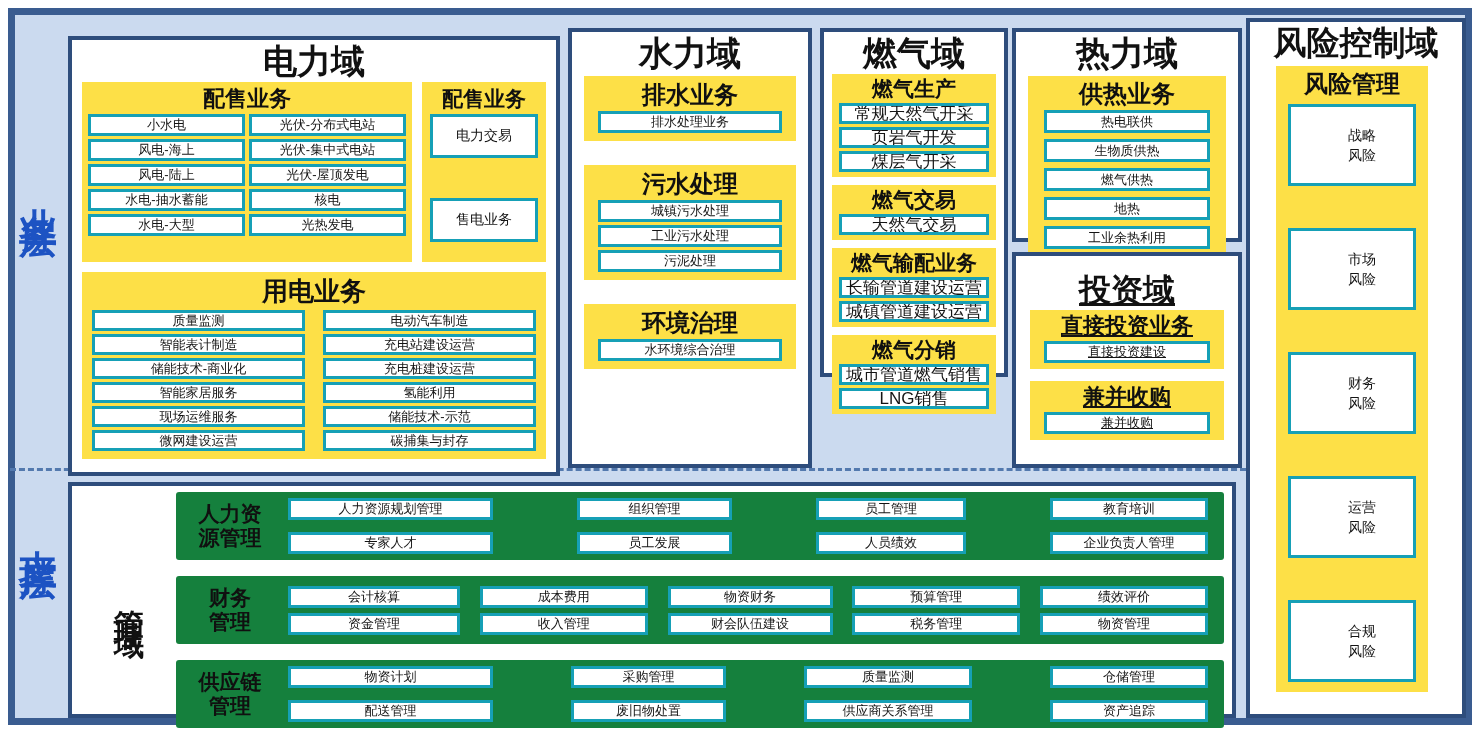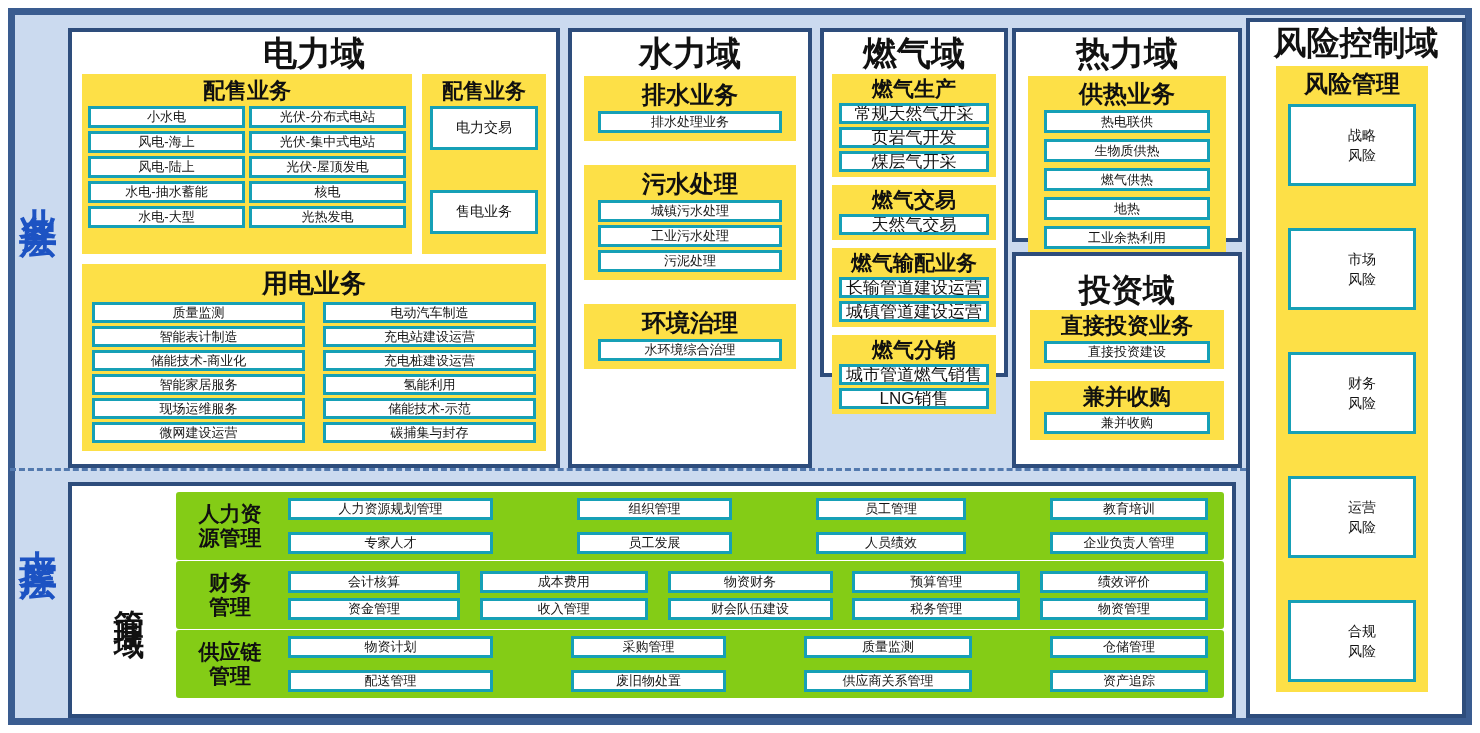--- a/index.html
+++ b/index.html
@@ -3,25 +3,25 @@
 <meta charset="utf-8">
 <style>
   html,body{margin:0;padding:0;background:#fff;font-family:"Liberation Sans","DejaVu Sans",sans-serif;color:#141414;}
   .canvas{position:relative;width:1480px;height:733px;background:#ffffff;overflow:hidden;}
   .frame{position:absolute;left:8px;top:8px;width:1464px;height:717px;background:#cbdaef;border:7px solid #3a5c90;box-sizing:border-box;}
   .layer-label{position:absolute;writing-mode:vertical-rl;text-orientation:upright;font-size:38px;font-weight:bold;color:#1d53c3;letter-spacing:7px;line-height:44px;}
   #label-business{left:16px;top:178px;}
   #label-support{left:16px;top:520px;}
   .dashed-divider{position:absolute;left:10px;top:468px;width:1236px;height:0;border-top:3px dashed #5379ae;}
   .domain{position:absolute;background:#ffffff;border:4px solid #2e4d7c;box-sizing:border-box;}
-  #dom-power{left:68px;top:28px;width:492px;height:440px;}
+  #dom-power{left:68px;top:36px;width:492px;height:440px;}
   #dom-water{left:568px;top:28px;width:244px;height:440px;}
   #dom-gas{left:820px;top:28px;width:188px;height:349px;}
   #dom-heat{left:1012px;top:28px;width:230px;height:214px;}
-  #dom-invest{left:1012px;top:252px;width:230px;height:216px;}
+  #dom-invest{left:1012px;top:252px;width:230px;height:216px;text-decoration:underline;}
   #dom-risk{left:1246px;top:18px;width:220px;height:700px;display:flex;flex-direction:column;}
   #dom-mgmt{left:68px;top:482px;width:1168px;height:236px;}
   .domain-title{text-align:center;font-weight:600;color:#111;}
   .t34{font-size:34px;line-height:42px;}
   .t32{font-size:32px;line-height:40px;}
   .sec{background:#fde047;box-sizing:border-box;}
   .sec-h{text-align:center;font-weight:600;color:#101010;}
   .box{background:#fff;border:3px solid #16a0b6;font-size:13px;display:flex;align-items:center;justify-content:center;height:22px;box-sizing:border-box;text-align:center;white-space:nowrap;overflow:hidden;}
   
   .p-row{display:flex;margin:0 10px;gap:10px;align-items:stretch;}
@@ -53,21 +53,21 @@
   .inv-title{margin-top:14px;}
   
   .r-title{font-size:33px;line-height:42px;margin-top:0;}
   .r-sec{margin:2px 34px 22px 26px;padding:2px 10px 10px;flex:1;display:flex;flex-direction:column;}
   .r-sec .sec-h{font-size:24px;line-height:32px;}
   .r-items{flex:1;display:flex;flex-direction:column;justify-content:space-between;padding-top:4px;}
   .risk-box{width:128px;height:82px;align-self:center;white-space:pre-line;font-size:14px;line-height:20px;padding-left:20px;}
   
   .m-label{position:absolute;left:36px;top:50%;transform:translateY(-50%);writing-mode:vertical-rl;text-orientation:upright;font-size:30px;font-weight:600;letter-spacing:9px;color:#111;}
   .m-rows{position:absolute;left:104px;top:6px;right:8px;}
-  .m-row{background:#84cc16;border-radius:3px;margin-bottom:1px;height:68px;display:flex;align-items:center;padding:0 16px 0 8px;box-sizing:border-box;}
+  .m-row{background:#15803d;border-radius:3px;margin-bottom:16px;height:68px;display:flex;align-items:center;padding:0 16px 0 8px;box-sizing:border-box;}
   .m-row-label{width:92px;font-size:21px;font-weight:600;line-height:24px;text-align:center;white-space:pre-line;color:#101010;}
   .m-cols{flex:1;display:flex;justify-content:space-between;align-items:center;padding-left:12px;}
   .pair{display:flex;flex-direction:column;gap:12px;}
   .pair .box{width:100%;}
   .row-gap-sm .pair{gap:5px;}
   .row-a .pair:nth-of-type(1){width:205px;}
   .row-a .pair:nth-of-type(2){width:155px;}
   .row-a .pair:nth-of-type(3){width:150px;}
   .row-a .pair:nth-of-type(4){width:158px;}
   .row-b .pair:nth-of-type(1){width:172px;}

